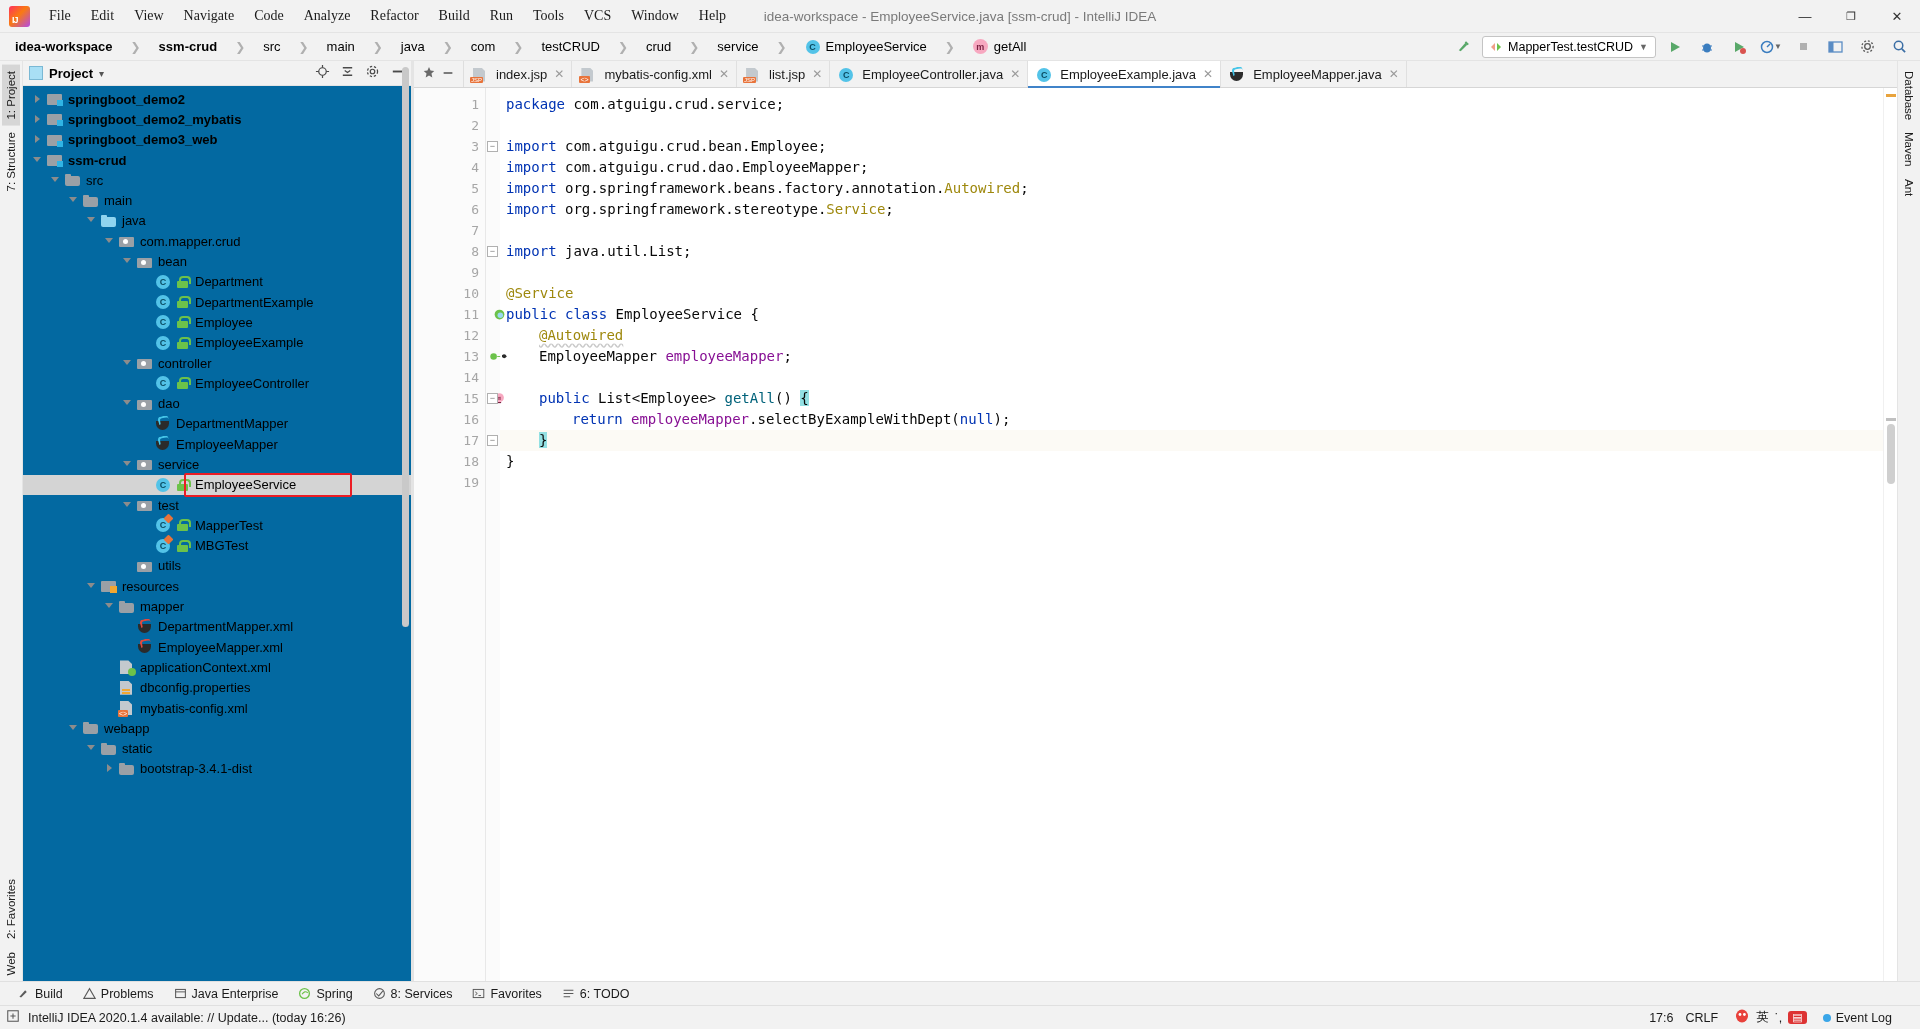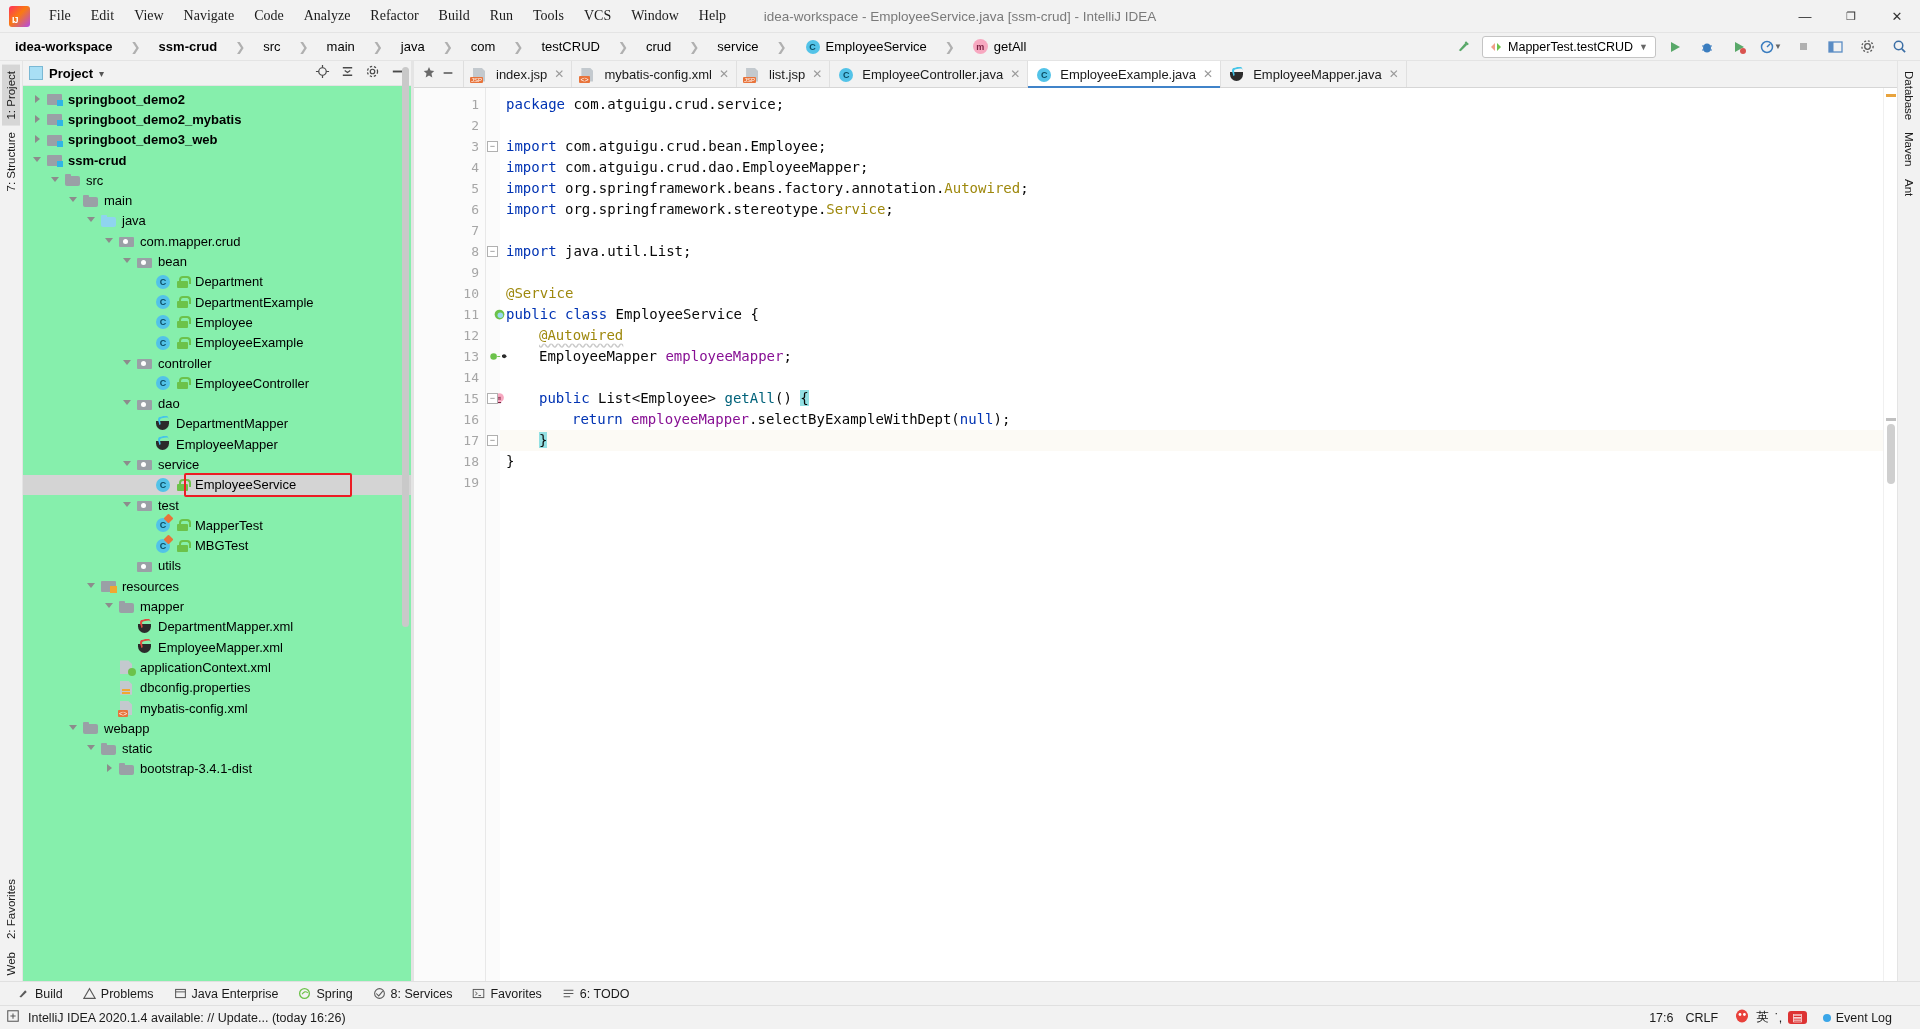--- a/index.html
+++ b/index.html
@@ -66,21 +66,21 @@
   .vtab.flip { transform: rotate(180deg); }
 
   
   .project-panel { width: 388px; display:flex; flex-direction:column; background:#fff; flex:none; position:relative;}
   .panel-head {
     height: 25px; display:flex; align-items:center; background:#f2f2f2;
     border-bottom:1px solid #e4e4e4; padding:0 6px; gap:6px; flex:none;
   }
   .panel-title { font-size:13px; font-weight:bold; }
   .panel-head-icons { margin-left:auto; display:flex; align-items:center; gap:10px; color:#4a4a4a;}
-  .tree { flex:1; overflow:hidden; position:relative; background:#86efac; padding-top:3px;}
+  .tree { flex:1; overflow:hidden; position:relative; background:#0369a1; padding-top:3px;}
   .trow { height:20.3px; display:flex; align-items:center; font-size:13px; white-space:nowrap; position:relative;}
   .trow.sel { background:#d4d4d4; }
   .trow.bold span.lbl { font-weight:bold; }
   .arrow { width:11px; height:11px; flex:none; position:relative; margin-right:3px;}
   .arrow.closed::after {
     content:""; position:absolute; left:2px; top:1px;
     border-left:5px solid #8c8c8c; border-top:4px solid transparent; border-bottom:4px solid transparent;
   }
   .arrow.open::after {
     content:""; position:absolute; left:0px; top:2px;

